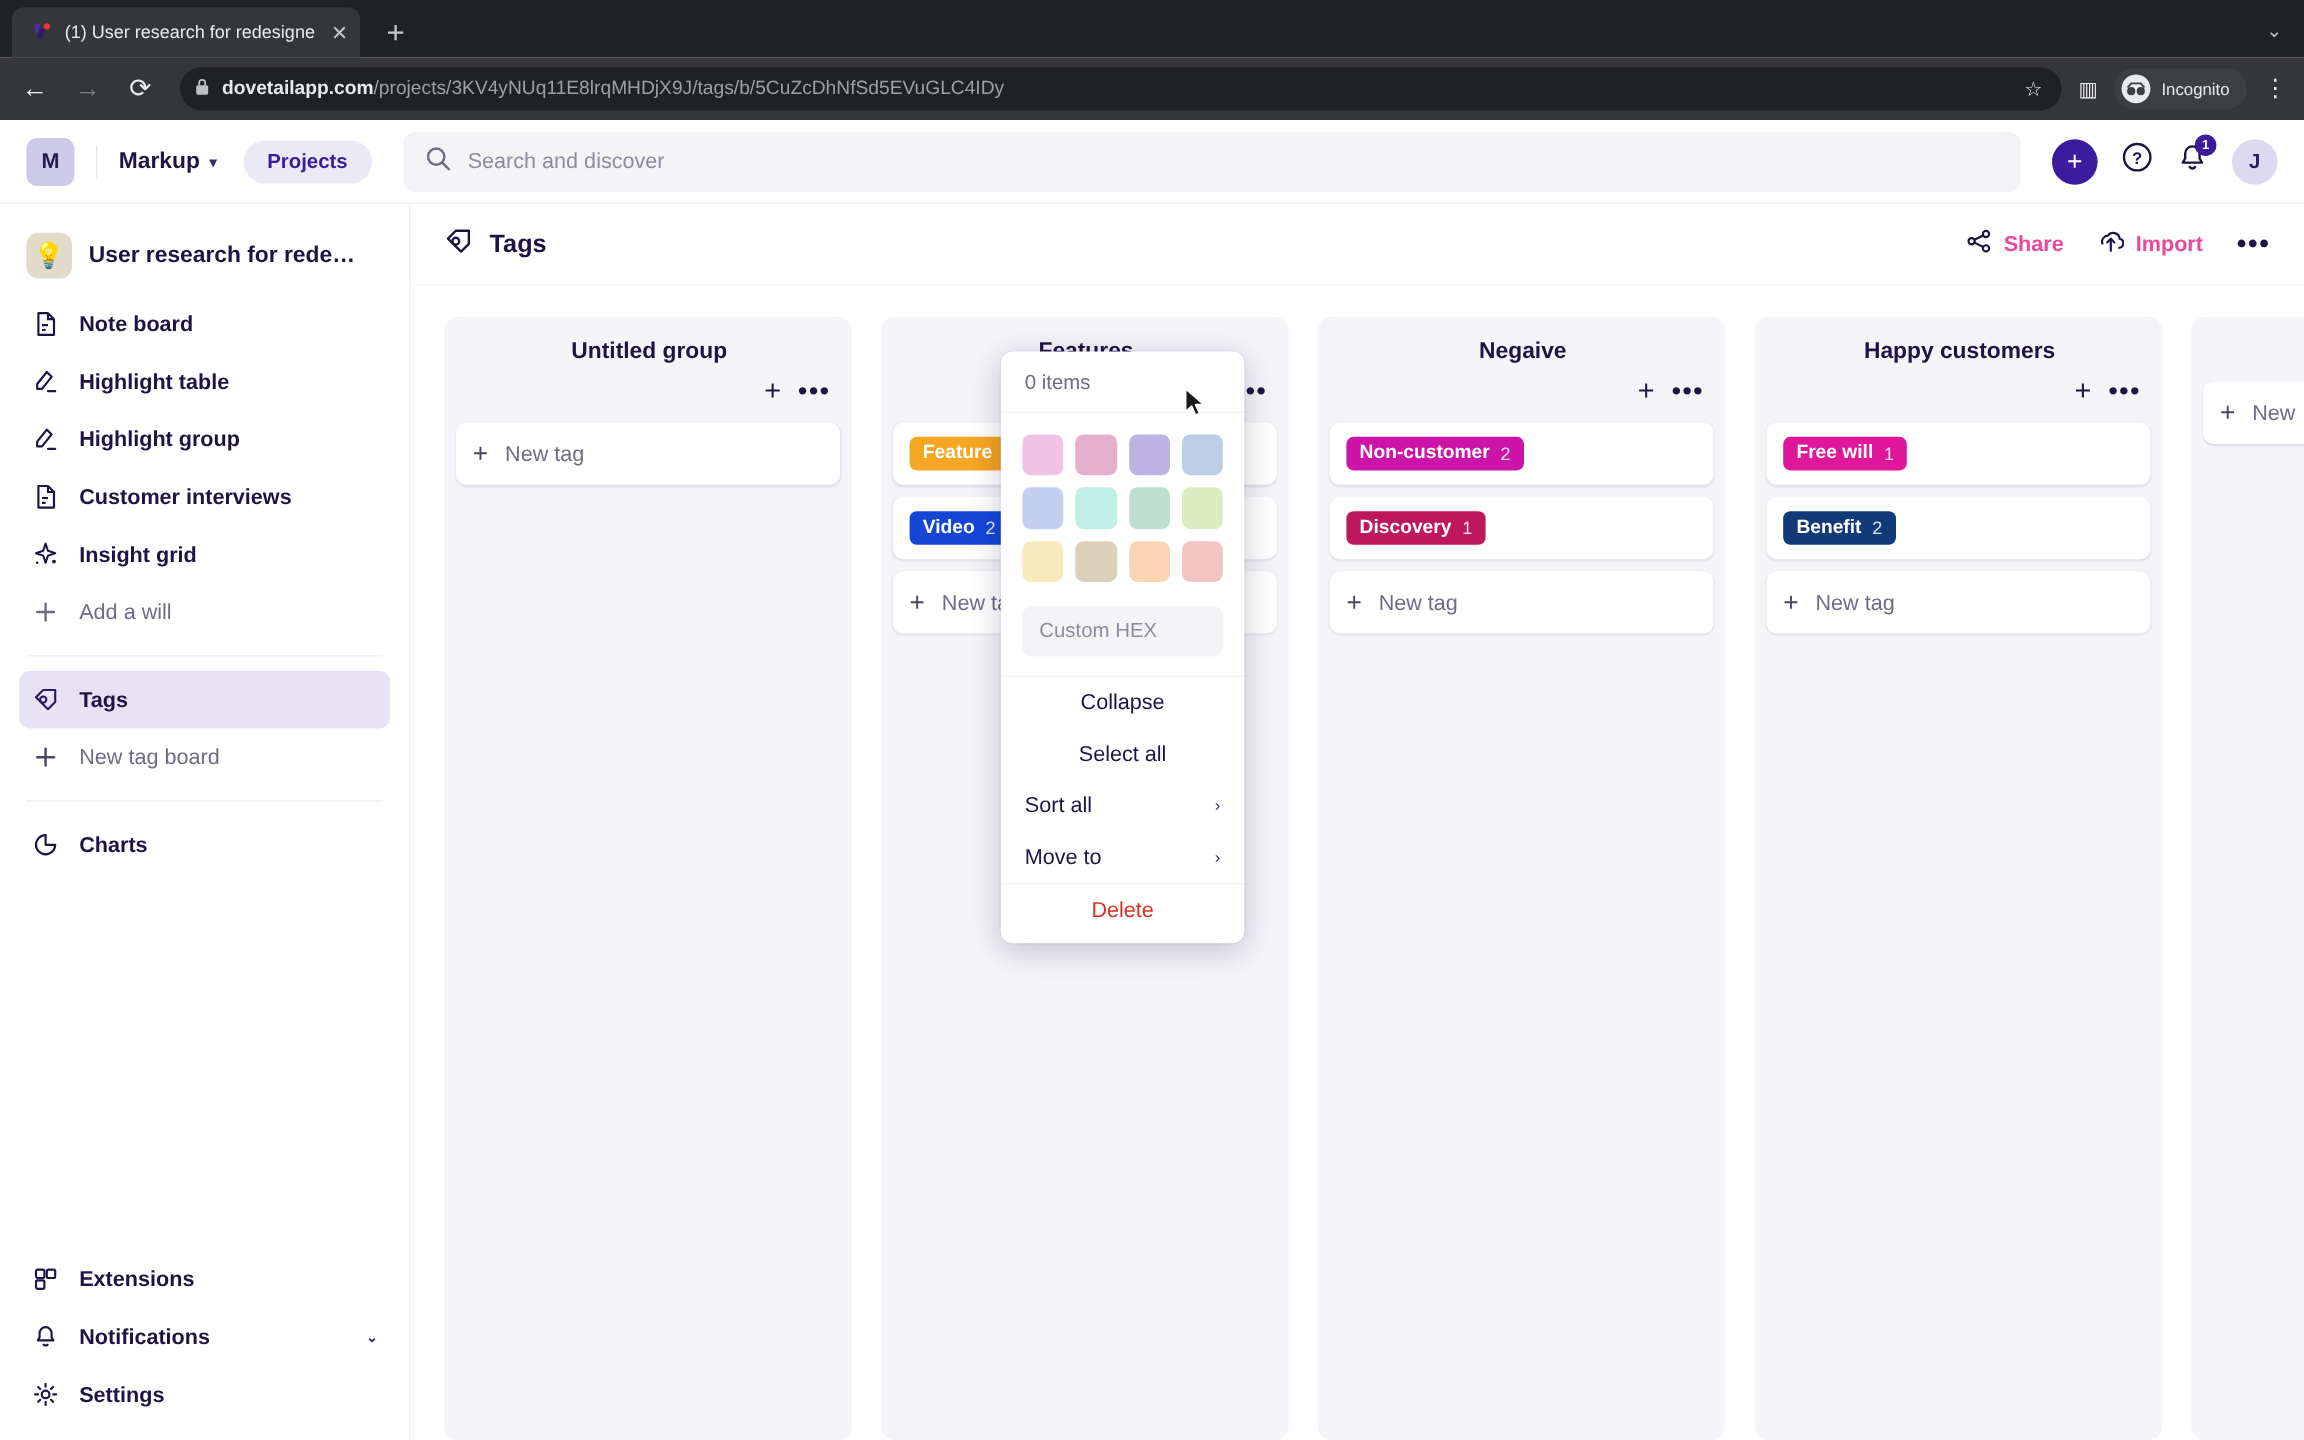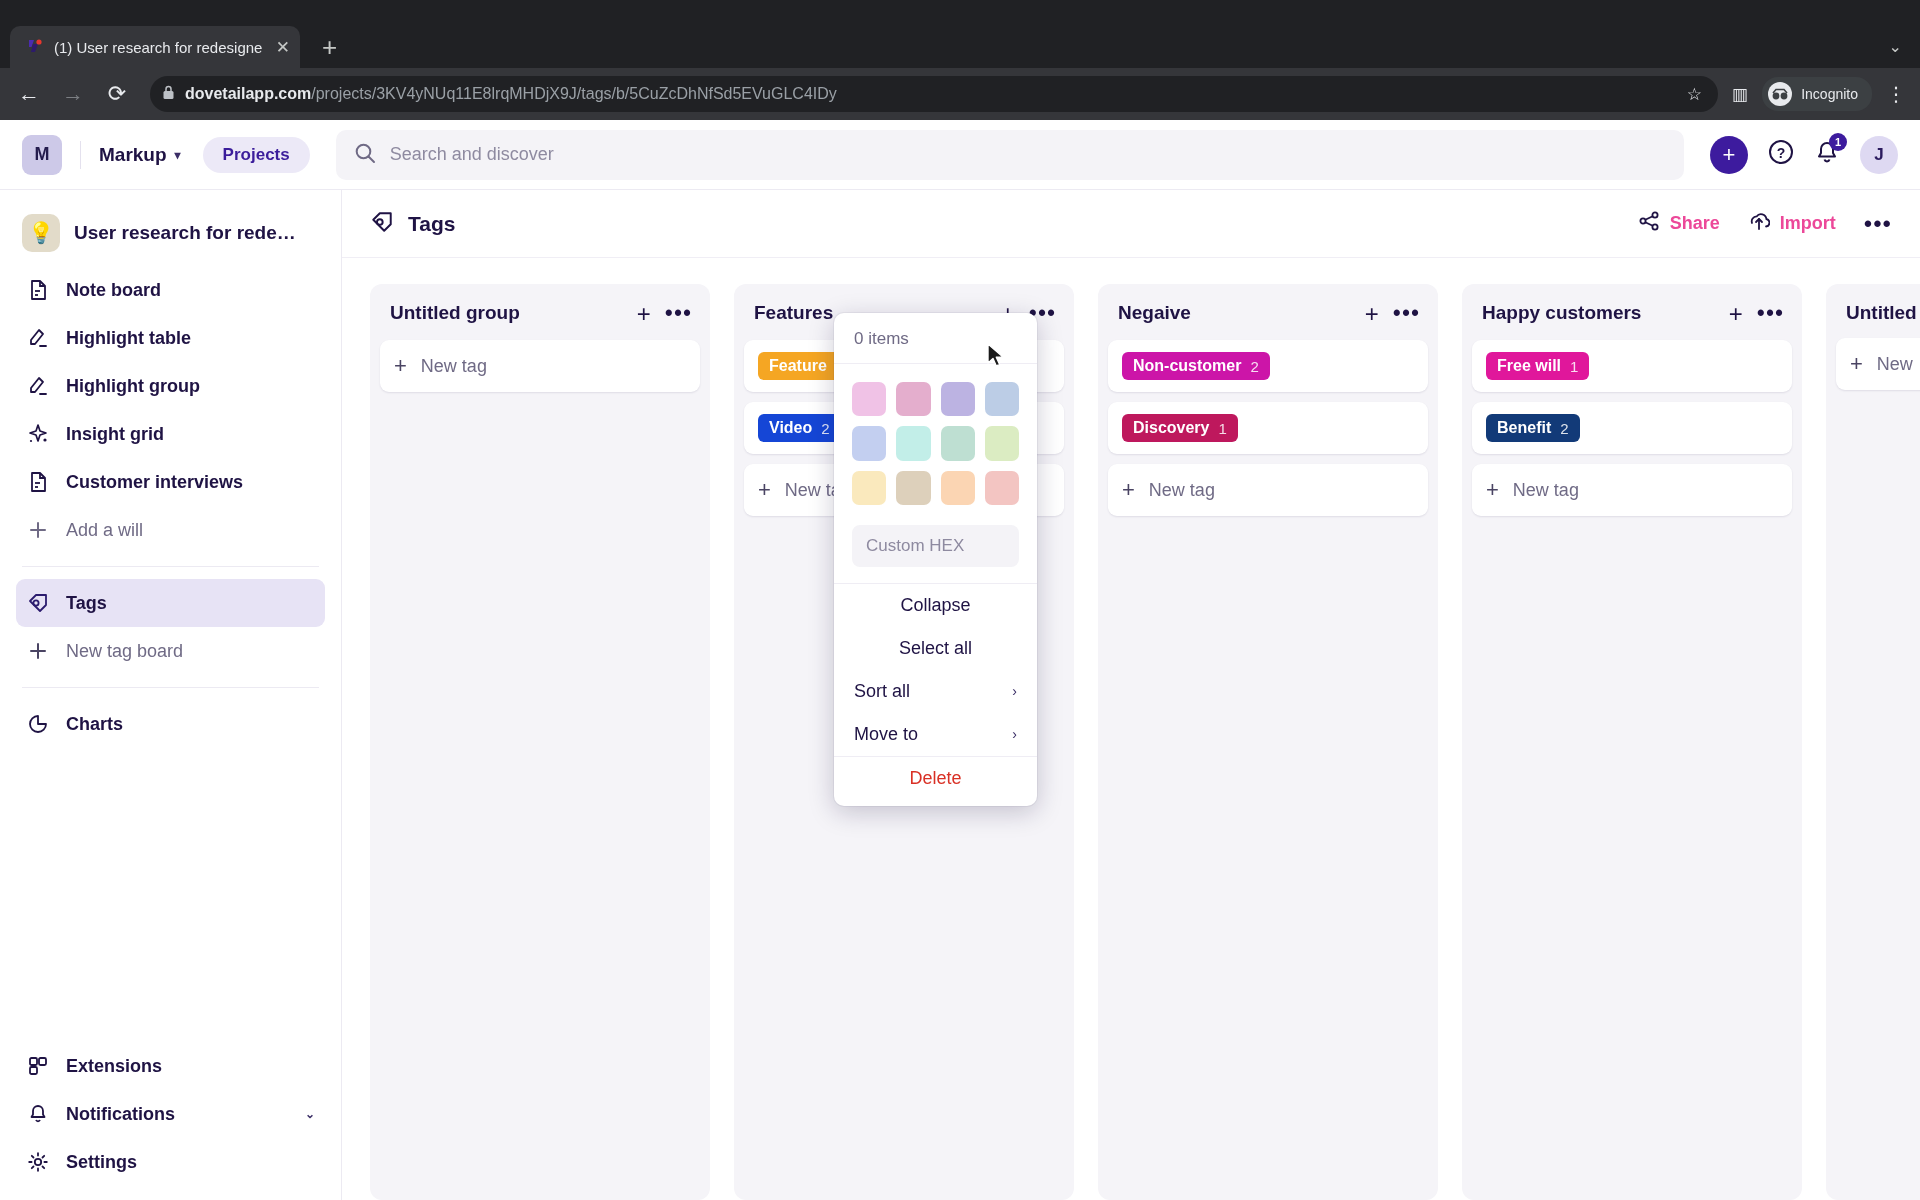--- a/index.html
+++ b/index.html
@@ -6,21 +6,21 @@
   html, body {
     width: 1920px; height: 1200px;
     font-family: "Liberation Sans", sans-serif;
     background: #ffffff;
     overflow: hidden;
   }
 
   
   .browser { width: 1920px; height: 1200px; display: flex; flex-direction: column; }
   .tabstrip {
-    height: 68px; background: #202124; display: flex; align-items: flex-end;
+    height: 48px; background: #202124; display: flex; align-items: flex-end;
     padding-left: 10px; position: relative;
   }
   .tab {
     height: 42px; width: 290px; background: #35363a; border-radius: 10px 10px 0 0;
     display: flex; align-items: center; padding: 0 10px 0 16px; gap: 10px;
   }
   .tab-favicon { width: 18px; height: 18px; position: relative; flex: 0 0 auto; }
   .tab-title {
     color: #e8eaed; font-size: 15px; white-space: nowrap; overflow: hidden;
     text-overflow: clip; flex: 1 1 auto;
@@ -149,21 +149,21 @@
   .act-dots { color: #1f1344; font-size: 24px; line-height: .5; cursor: pointer; letter-spacing: 1px; }
 
   .board {
     flex: 1 1 auto; display: flex; gap: 24px; padding: 26px 0 0 28px;
     overflow: hidden; background: #fff; position: relative;
   }
   .column {
     width: 340px; flex: 0 0 340px; background: #f5f4f8; border-radius: 12px;
     display: flex; flex-direction: column; padding: 10px; height: 100%;
   }
-  .col-head { display: flex; align-items: flex-start; padding: 8px 8px 14px 10px; gap: 10px; }
+  .col-head { display: flex; align-items: center; padding: 8px 8px 14px 10px; gap: 10px; flex-direction: column; }
   .col-title { font-size: 19px; font-weight: 700; color: #1f1344; white-space: nowrap; overflow: hidden; }
   .col-tools { margin-left: auto; display: flex; align-items: center; gap: 14px; }
   .col-plus { font-size: 24px; color: #1f1344; cursor: pointer; line-height: 1; font-weight: 400; }
   .col-dots { font-size: 23px; color: #1f1344; cursor: pointer; line-height: .5; letter-spacing: 1px; }
   .tag-card {
     background: #fff; border-radius: 9px; padding: 12px 14px; margin-bottom: 10px;
     box-shadow: 0 1px 2px rgba(30,20,70,.10); display: flex; align-items: center;
     min-height: 52px; cursor: pointer;
   }
   .chip {
@@ -332,38 +332,38 @@
                 <path d="M4 13 L12 3 L16 7 L8 17 L4 17 Z" stroke="#1f1344" stroke-width="1.8" fill="none" stroke-linejoin="round"></path>
                 <line x1="13" y1="19" x2="19" y2="19" stroke="#1f1344" stroke-width="1.8" stroke-linecap="round"></line>
               </svg>
           </span>
           <span>Highlight group</span>
         </div>
 
         <div class="nav-item">
           <span class="nav-ico">
             <svg width="22" height="22" viewBox="0 0 22 22">
-                <path d="M11 2 L13 8 L19 10 L13 12 L11 18 L9 12 L3 10 L9 8 Z" stroke="#1f1344" stroke-width="1.7" fill="none" stroke-linejoin="round"></path>
-                <circle cx="18" cy="17" r="1.6" fill="#1f1344"></circle>
-                <circle cx="4" cy="18" r="1.1" fill="#1f1344"></circle>
-              </svg>
-          </span>
-          <span>Insight grid</span>
-        </div>
-
-        <div class="nav-item">
-          <span class="nav-ico">
-            <svg width="22" height="22" viewBox="0 0 22 22">
                 <path d="M5 2h8l5 5v13H5z" stroke="#1f1344" stroke-width="1.8" fill="none" stroke-linejoin="round"></path>
                 <path d="M13 2v5h5" stroke="#1f1344" stroke-width="1.8" fill="none"></path>
                 <line x1="8" y1="12" x2="13" y2="12" stroke="#1f1344" stroke-width="1.8"></line>
                 <line x1="8" y1="16" x2="11" y2="16" stroke="#1f1344" stroke-width="1.8"></line>
               </svg>
           </span>
           <span>Customer interviews</span>
+        </div>
+
+        <div class="nav-item">
+          <span class="nav-ico">
+            <svg width="22" height="22" viewBox="0 0 22 22">
+                <path d="M11 2 L13 8 L19 10 L13 12 L11 18 L9 12 L3 10 L9 8 Z" stroke="#1f1344" stroke-width="1.7" fill="none" stroke-linejoin="round"></path>
+                <circle cx="18" cy="17" r="1.6" fill="#1f1344"></circle>
+                <circle cx="4" cy="18" r="1.1" fill="#1f1344"></circle>
+              </svg>
+          </span>
+          <span>Insight grid</span>
         </div>
 
         <div class="nav-item muted">
           <span class="nav-ico">
             <svg width="22" height="22" viewBox="0 0 22 22">
                 <line x1="11" y1="4" x2="11" y2="18" stroke="#6f6a85" stroke-width="2" stroke-linecap="round"></line>
                 <line x1="4" y1="11" x2="18" y2="11" stroke="#6f6a85" stroke-width="2" stroke-linecap="round"></line>
               </svg>
           </span>
           <span>Add a will</span>

